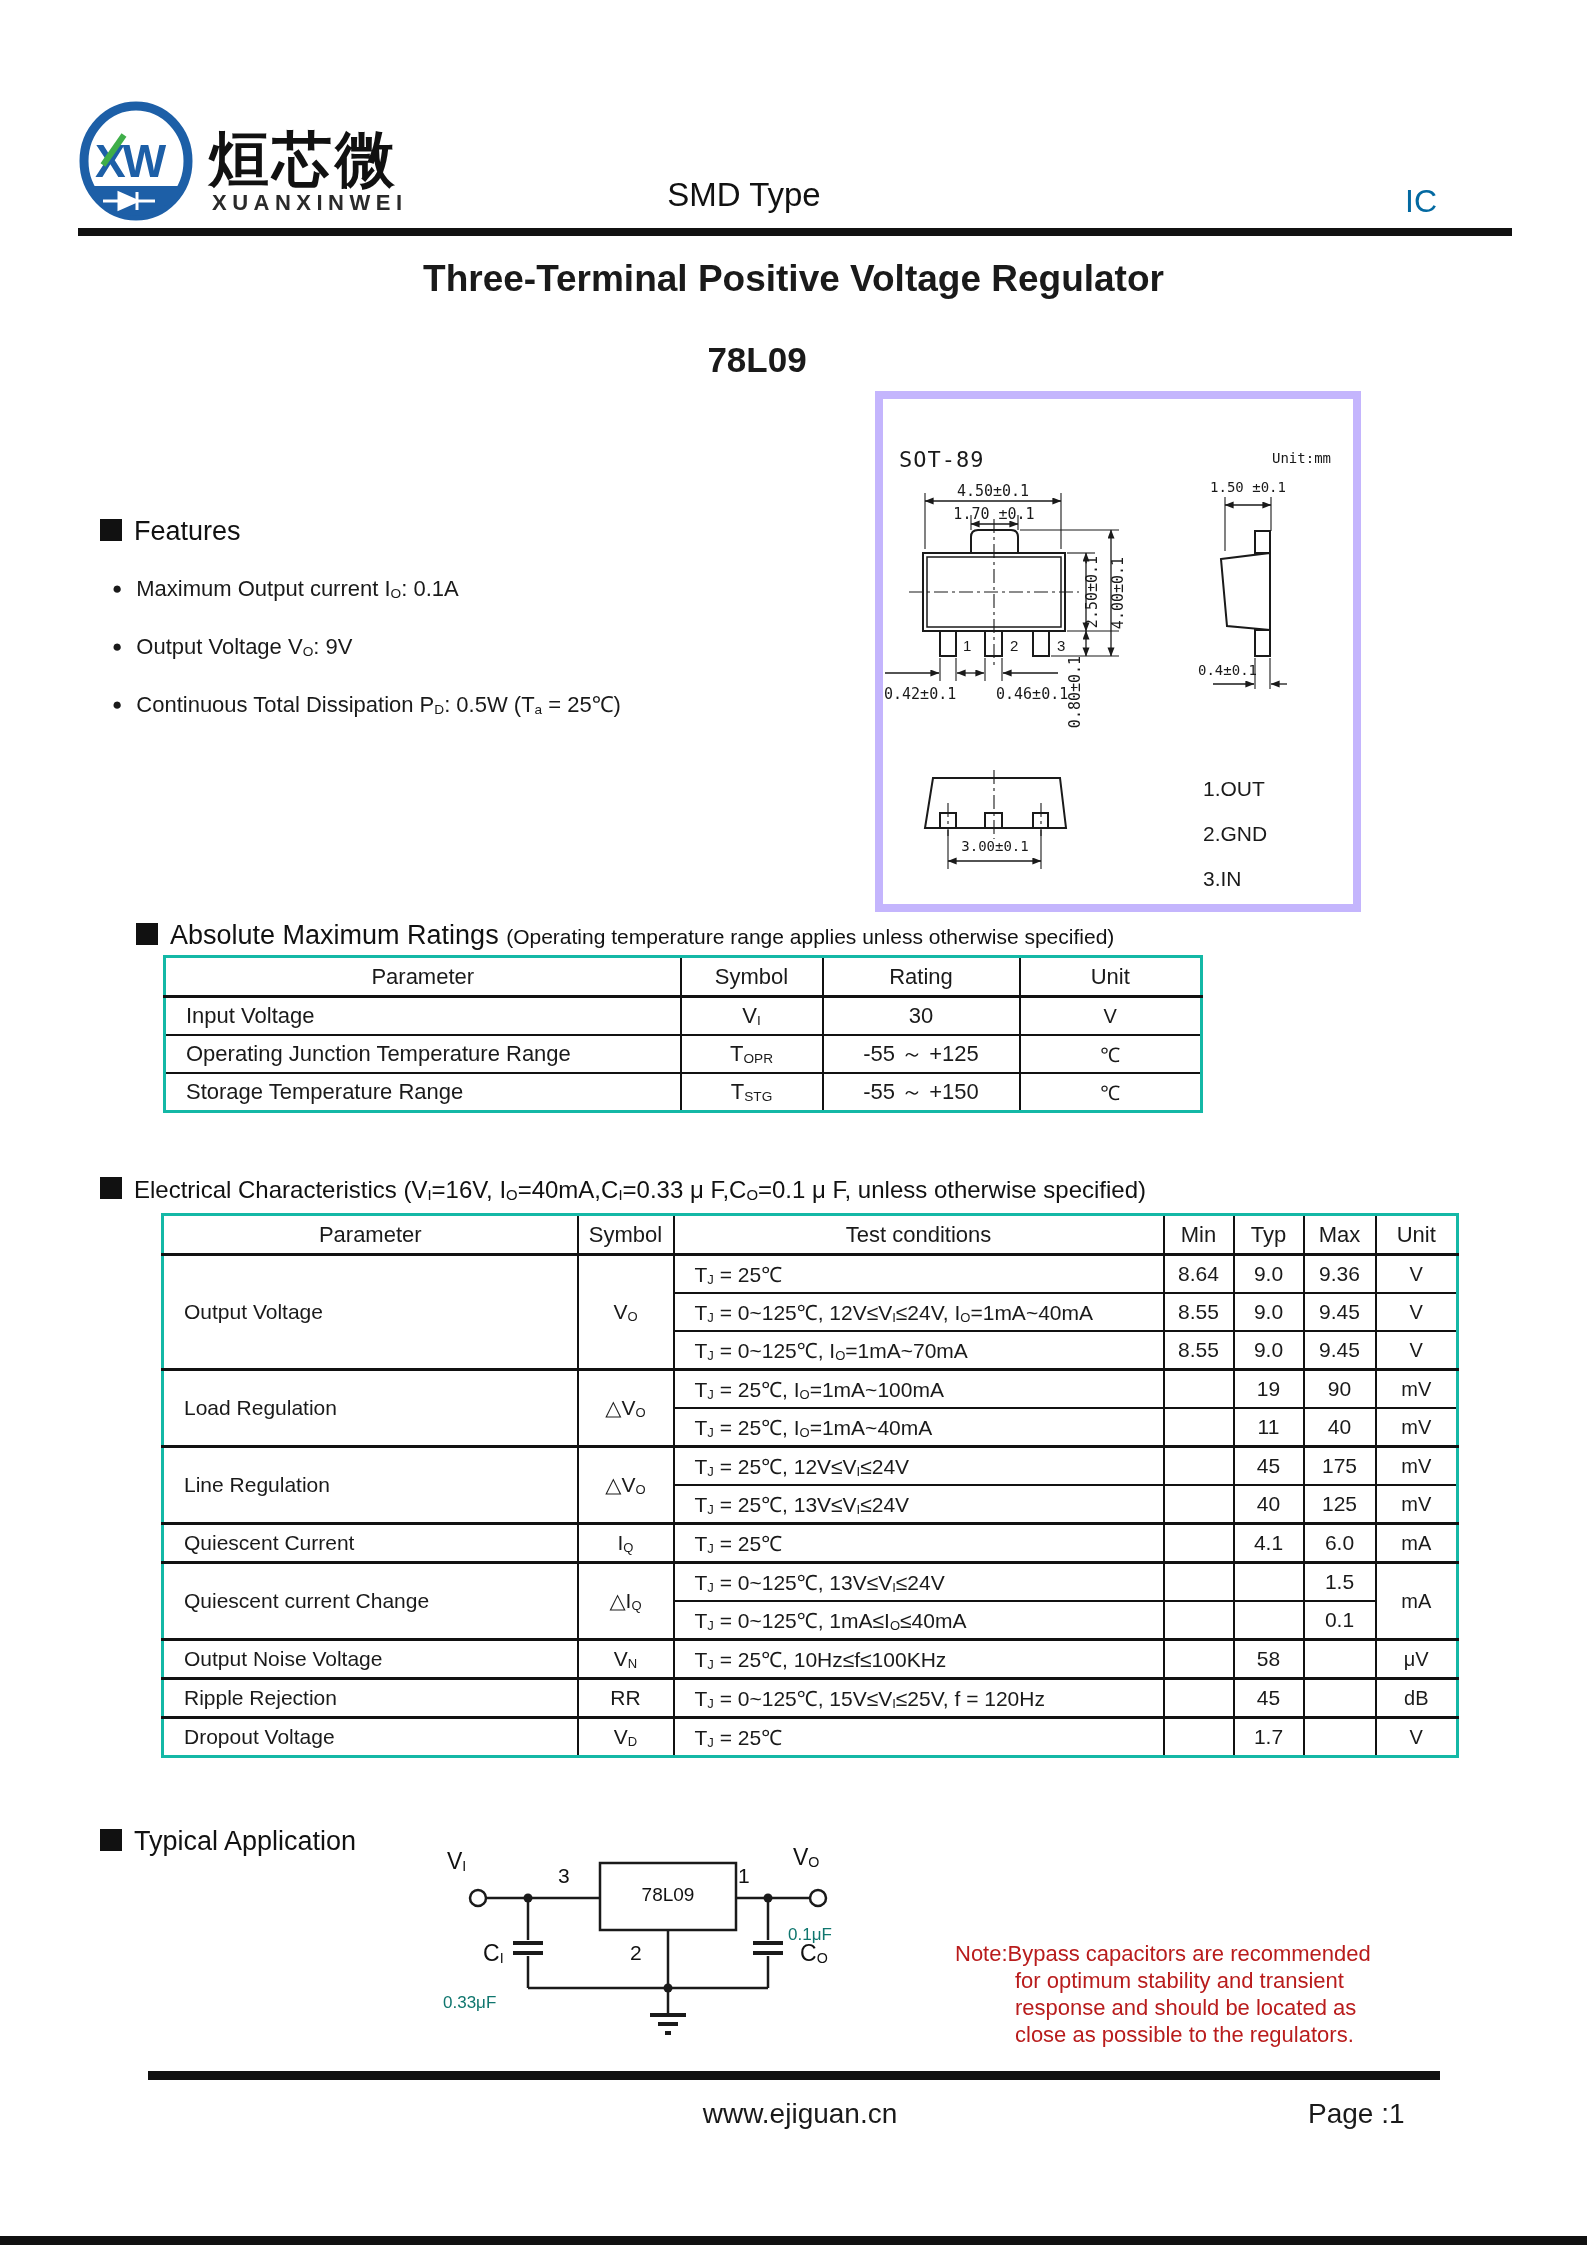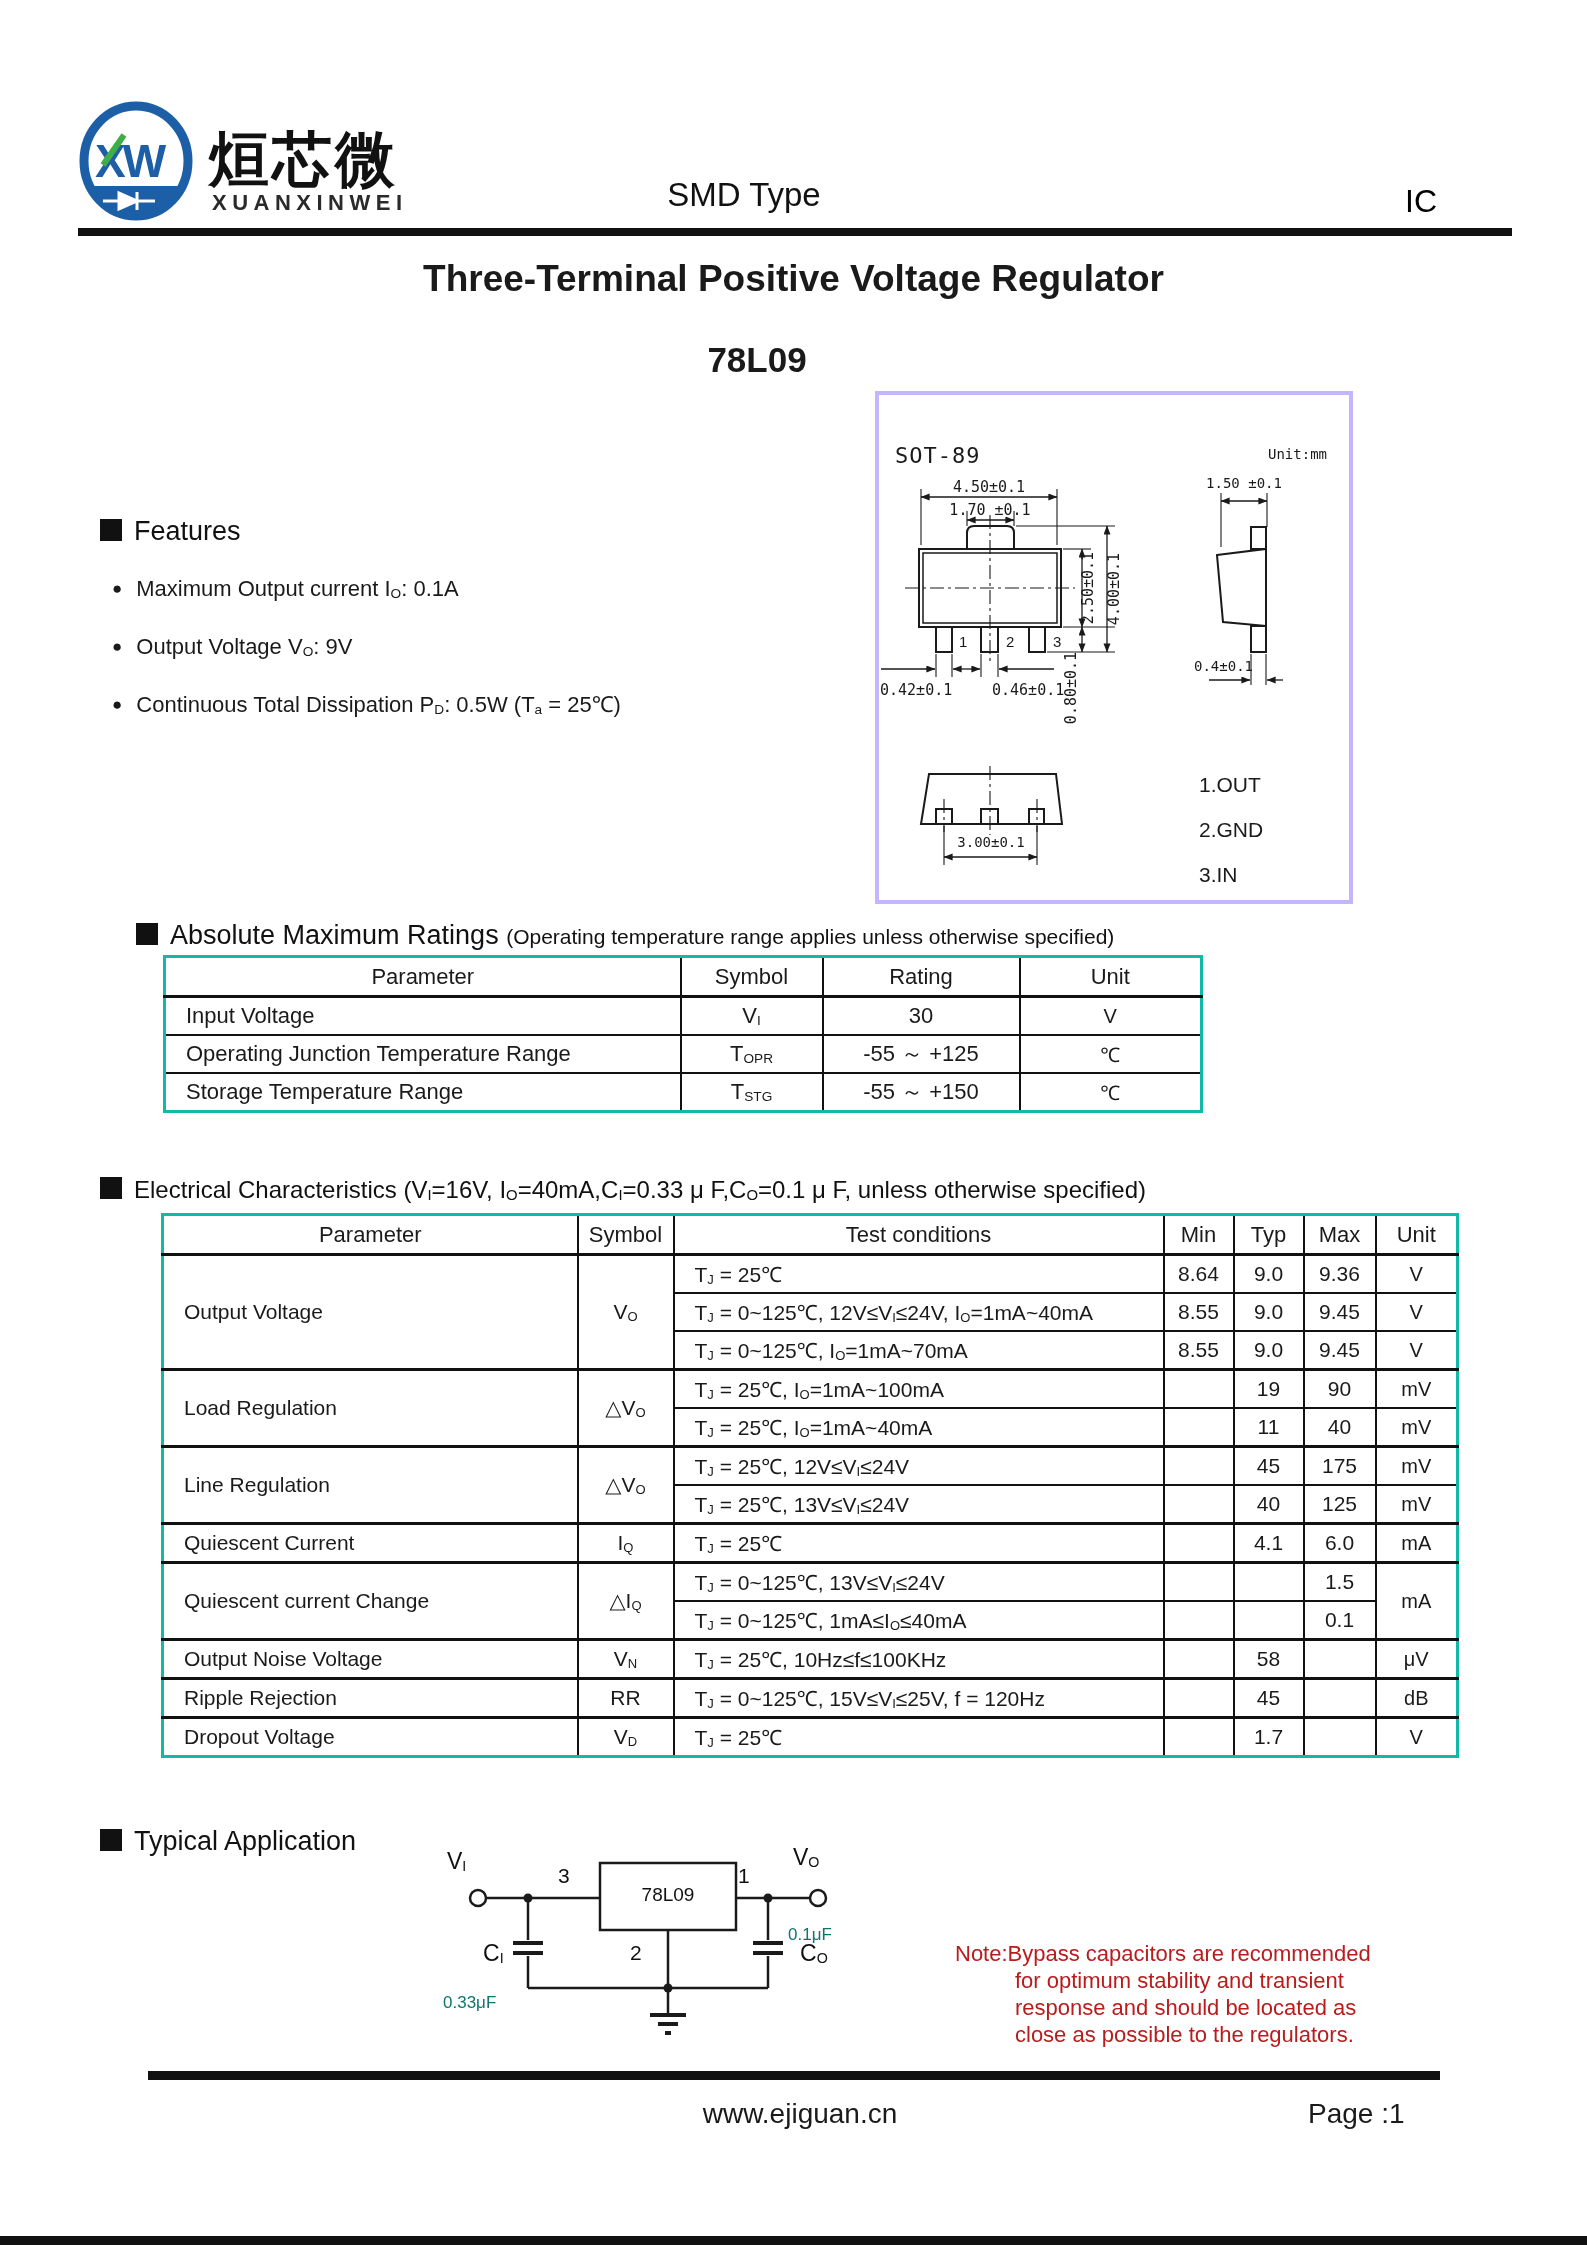--- a/index.html
+++ b/index.html
@@ -7,41 +7,41 @@
         font-family:"Liberation Sans",sans-serif;color:#1a1a1a;overflow:hidden;}
   .abs{position:absolute;}
   .ss{font-size:0.62em;vertical-align:baseline;position:relative;top:0.12em;letter-spacing:0;}
 
   
   .logo{left:75px;top:98px;width:420px;height:135px;}
   .logo-cn{position:absolute;left:134px;top:22px;font-size:60px;font-weight:700;letter-spacing:3px;
            font-family:"DejaVu Sans",sans-serif;color:#111;}
   .logo-en{position:absolute;left:137px;top:92px;font-size:22px;font-weight:600;letter-spacing:5.5px;color:#2a2a2a;}
   .smd-type{left:0;top:176px;width:1488px;text-align:center;font-size:33px;color:#111;}
-  .ic-label{left:1405px;top:183px;width:70px;font-size:32px;color:#000000;}
+  .ic-label{left:1405px;top:183px;width:70px;font-size:32px;color:#0369a1;}
   .header-rule{left:78px;top:228px;width:1434px;height:8px;background:#111;}
 
   .title{left:0;top:258px;width:1587px;text-align:center;font-size:37px;font-weight:700;margin:0;}
   .part-no{left:0;top:340px;width:1514px;text-align:center;font-size:35px;font-weight:700;margin:0;}
 
   
   .sec-head{font-size:27px;color:#111;white-space:nowrap;}
   .sec-head .sq{display:inline-block;width:22px;height:22px;background:#111;margin-right:12px;
                 position:relative;top:1px;}
   .sec-sub{font-size:21px;}
   .elec-head{font-size:24px;}
 
   
   .features-head{left:100px;top:516px;}
   .features-list{left:104px;top:566px;list-style:none;margin:8px;padding:0;font-size:22px;}
   .features-list li{height:30px;line-height:30px;margin-bottom:28px;white-space:nowrap;}
   .fdot{font-size:17px;margin-right:14px;position:relative;top:-2px;}
 
   
-  .pkg-box{left:875px;top:391px;width:470px;height:505px;border:4px solid #c4b5fd;}
+  .pkg-box{left:875px;top:391px;width:470px;height:505px;border:8px solid #c4b5fd;}
   .pkg-box svg{display:block;}
   .dimtxt{font-family:"DejaVu Sans Mono",monospace;font-size:15px;fill:#1a1a1a;}
   .dimtxt-s{font-family:"DejaVu Sans Mono",monospace;font-size:14px;fill:#1a1a1a;}
   .pintxt{font-family:"Liberation Sans",sans-serif;font-size:15px;fill:#1a1a1a;}
   .pinfun{font-family:"Liberation Sans",sans-serif;font-size:21px;fill:#1a1a1a;}
   .pkgname{font-family:"DejaVu Sans Mono",monospace;font-size:22px;fill:#1a1a1a;letter-spacing:1px;}
   .shape{stroke:#1a1a1a;stroke-width:2;fill:none;}
   .shape-thin{stroke:#1a1a1a;stroke-width:1.5;fill:none;}
   .dim{stroke:#1a1a1a;stroke-width:1.3;fill:none;}
   .ext{stroke:#1a1a1a;stroke-width:1.1;fill:none;}

